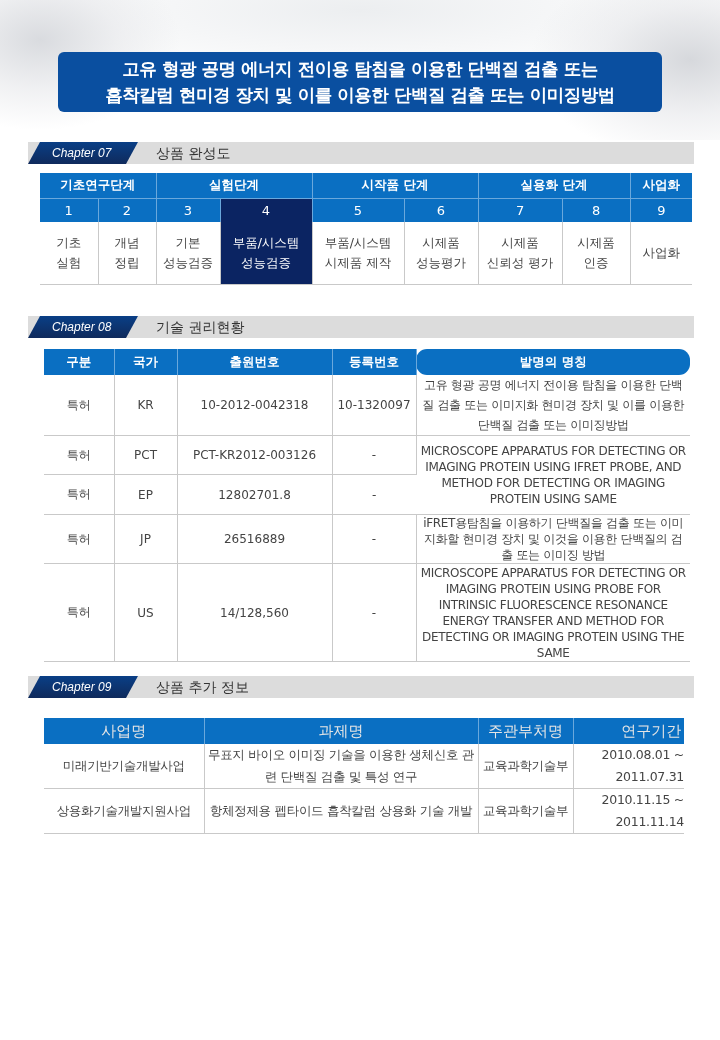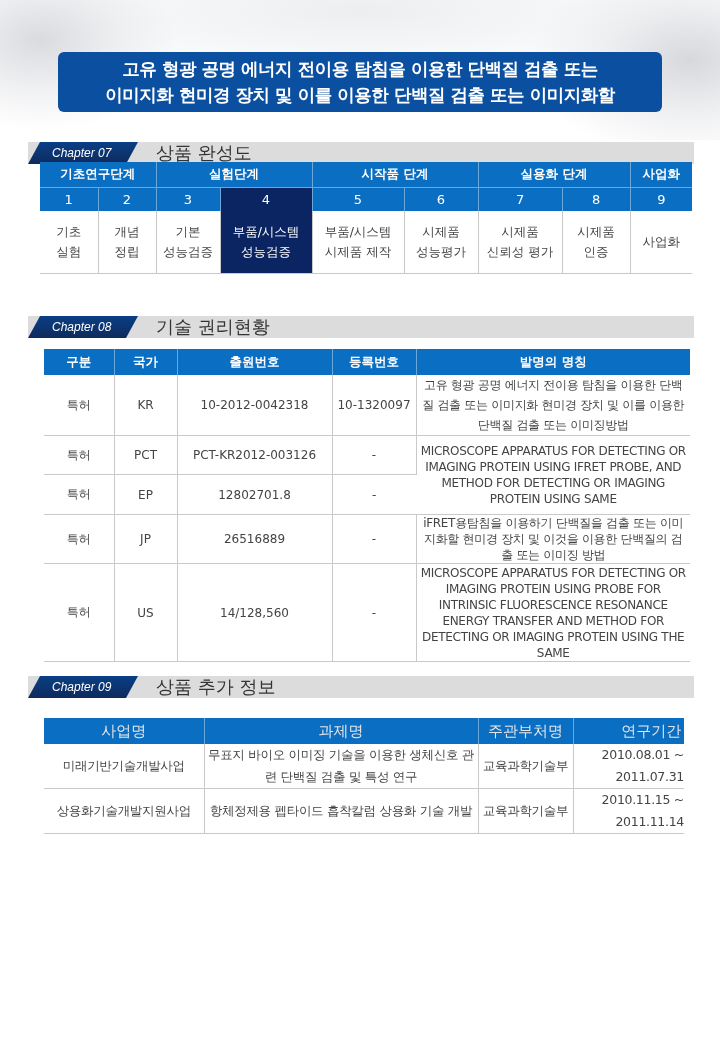--- a/index.html
+++ b/index.html
@@ -30,59 +30,59 @@
   .chapter-tag {
     position: absolute; left: 0; top: 0; height: 22px; width: 110px;
     background: linear-gradient(180deg, #0a3f86 0%, #0f2a5c 100%);
     clip-path: polygon(12px 0, 110px 0, 98px 22px, 0 22px);
     color: #fff; font-style: italic; font-size: 12px;
     display: flex; align-items: center; padding-left: 24px;
     font-family: "Liberation Sans", sans-serif;
   }
   .chapter-title {
     position: absolute; left: 128px; top: 0; height: 16px; line-height: 22px;
-    font-size: 18px; color: #333;
+    font-size: 14px; color: #333;
   }
 
   table { border-collapse: collapse; table-layout: fixed; position: absolute; }
   td, th { text-align: center; vertical-align: middle; }
 
   
-  #t7 { left: 40px; top: 162px; width: 652px; }
+  #t7 { left: 40px; top: 173px; width: 652px; }
   #t7 th { background: #0a6fc2; color: #fff; font-size: 12.5px; font-weight: bold; height: 25px; border-right: 1px solid #6aa8dc; border-bottom: 1px solid #6aa8dc; }
   #t7 th:last-child { border-right: none; }
   #t7 td.num { background: #0a6fc2; color: #fff; font-size: 13px; height: 24px; border-right: 1px solid #6aa8dc; }
   #t7 td.num.active { background: #0b2462; }
   #t7 td.desc { font-size: 12.5px; line-height: 20px; height: 62px; color: #444; border-right: 1px solid #c9c9c9; border-bottom: 1.5px solid #c9c9c9; }
   #t7 td.desc.active { background: #0b2462; color: #fff; }
   #t7 td:last-child { border-right: none; }
 
   
   #t8 { left: 44px; top: 349px; width: 646px; }
   #t8 th { background: #0a6fc2; color: #fff; font-size: 12.5px; font-weight: bold; height: 26px; border-right: 1px solid #6aa8dc; }
-  #t8 th:last-child { border-right: none; }
+  #t8 th:last-child { border-right: none; border-radius: 11px; }
   #t8 td { font-size: 12px; color: #444; border-right: 1px solid #c9c9c9; border-bottom: 1.5px solid #c9c9c9; }
   #t8 td:last-child { border-right: none; }
   #t8 td.name { font-size: 12px; line-height: 16px; letter-spacing: -0.3px; padding: 0 3px; }
   #t8 td.name.ko { line-height: 20px; }
 
   
   #t9 { left: 44px; top: 718px; width: 640px; }
   #t9 th { background: #0a6fc2; color: #e5e5e5; font-size: 15px; font-weight: normal; height: 26px; border-right: 1px solid #6aa8dc; }
   #t9 th:last-child { border-right: none; padding-left: 45px; }
   #t9 td { font-size: 12.5px; color: #444; line-height: 22px; height: 38px; border-right: 1px solid #c9c9c9; border-bottom: 1.5px solid #c9c9c9; letter-spacing: -0.3px; }
   #t9 td:last-child { border-right: none; text-align: right; }
 </style>
 </head>
 <body>
 
 <div class="hero"></div>
 <div class="title-box">
   <div>고유 형광 공명 에너지 전이용 탐침을 이용한 단백질 검출 또는</div>
-  <div>이미지화 현미경 장치 및 이를 이용한 단백질 검출 또는 이미지화할</div>
+  <div>흡착칼럼 현미경 장치 및 이를 이용한 단백질 검출 또는 이미징방법</div>
 </div>
 
 <div class="chapter-bar" style="top:142px;">
   <div class="chapter-tag">Chapter 07</div>
   <div class="chapter-title">상품 완성도</div>
 </div>
 
 <table id="t7">
   <colgroup>
     <col style="width:58px">

